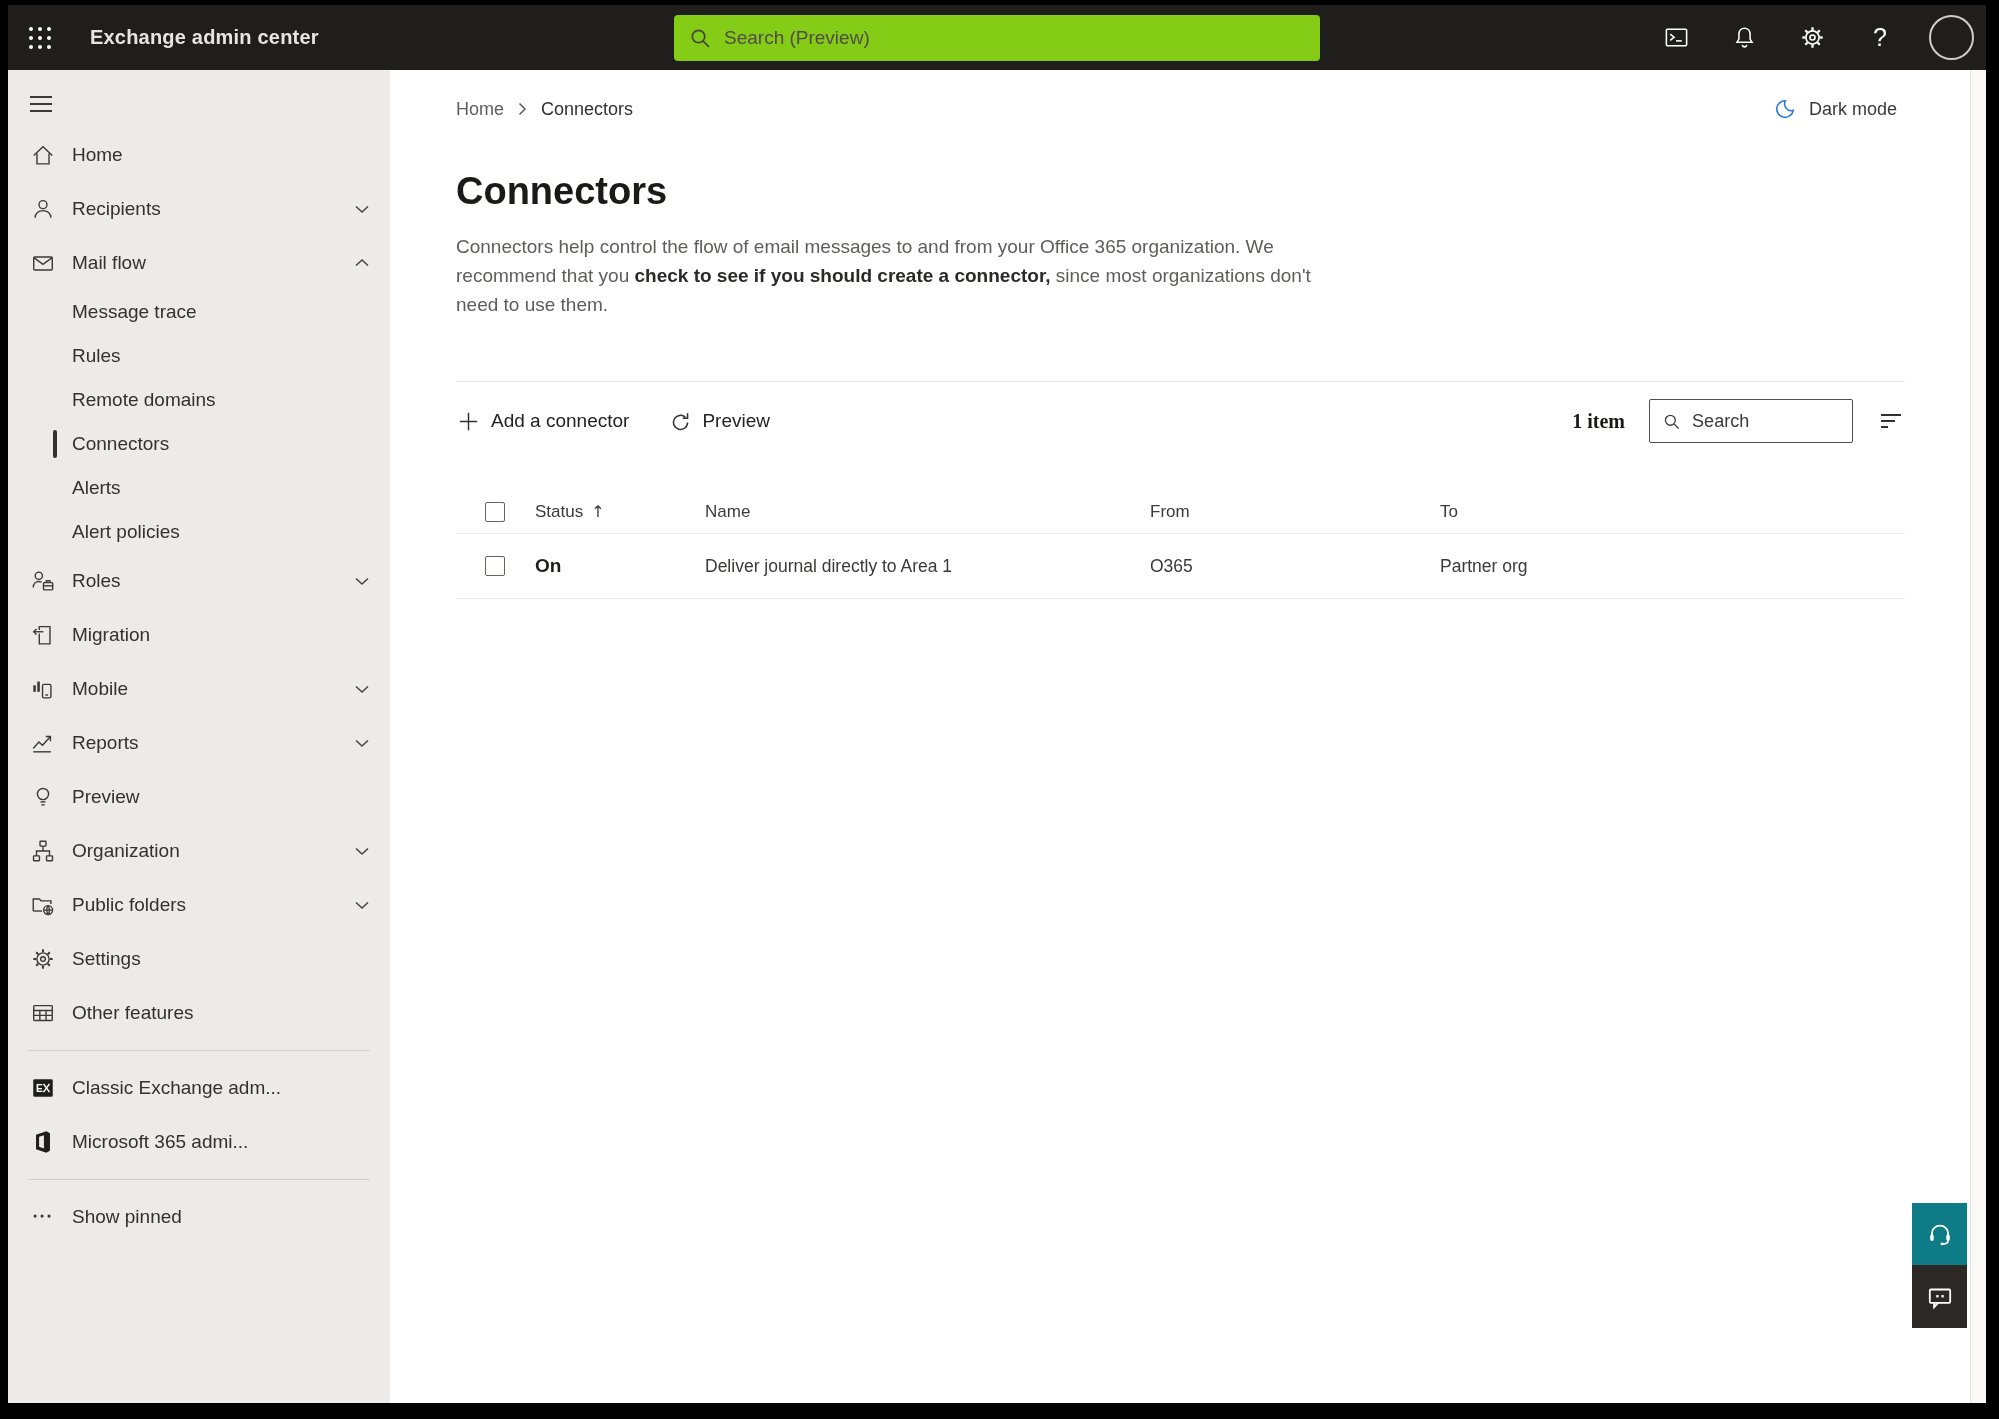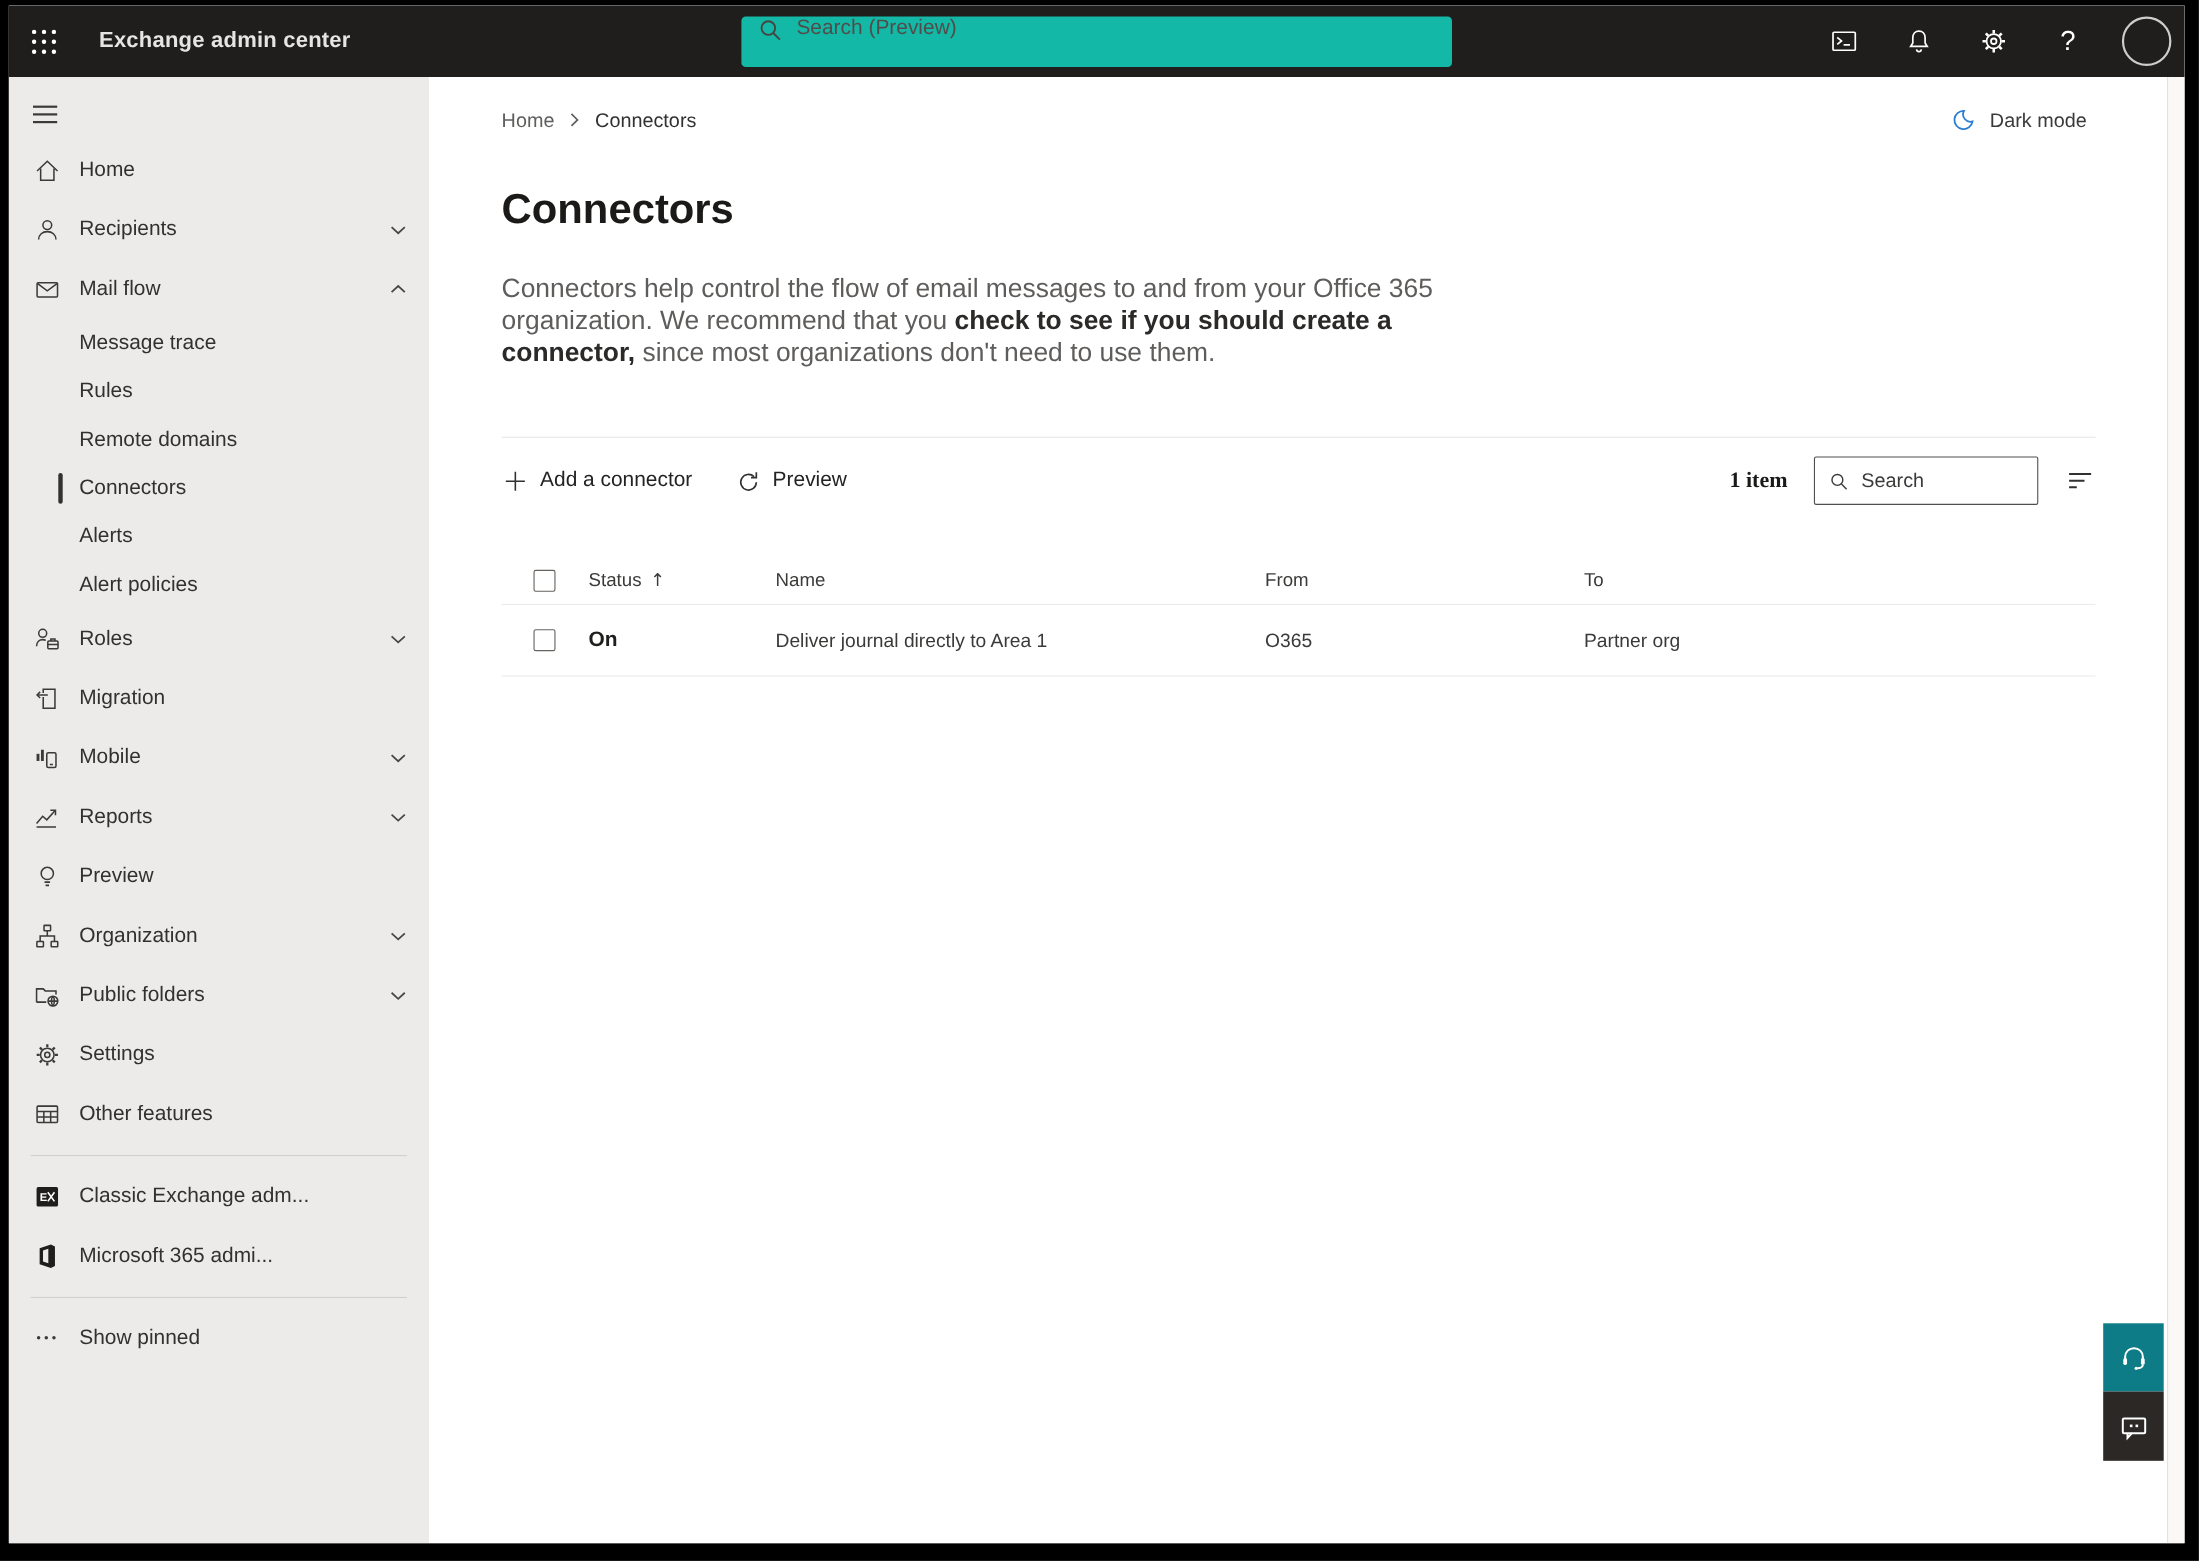--- a/index.html
+++ b/index.html
@@ -11,21 +11,21 @@
     color:#323130;
     -webkit-font-smoothing:antialiased;
   }
   .screen { position:absolute; left:8px; top:5px; width:1978px; height:1398px; background:#fff; display:flex; flex-direction:column; overflow:hidden; }
 
   
   .topbar { height:65px; background:#1f1e1d; display:flex; align-items:center; flex:0 0 auto; position:relative; }
   .waffle { width:40px; height:40px; margin-left:12px; display:grid; grid-template-columns:repeat(3,4px); grid-template-rows:repeat(3,4px); gap:5px; place-content:center; cursor:pointer; background:none; border:none; }
   .waffle i { width:4px; height:4px; background:#fff; border-radius:50%; }
   .app-title { color:#e5e5e5; font-size:20px; font-weight:700; margin-left:30px; letter-spacing:.2px; }
-  .top-search { position:absolute; left:50%; top:10px; transform:translateX(-50%); width:646px; height:46px; background:#14b8a6; border-radius:4px; display:flex; align-items:flex-start; padding:0 14px; }
+  .top-search { position:absolute; left:50%; top:10px; transform:translateX(-50%); width:646px; height:46px; background:#84cc16; border-radius:4px; display:flex; align-items:center; padding:0 14px; }
   .top-search svg { flex:0 0 auto; }
   .top-search input { border:none; background:transparent; outline:none; font-size:19px; color:#3b3a39; margin-left:12px; width:100%; font-family:inherit; }
   .top-search input::placeholder { color:#504d4a; opacity:1; }
   .top-icons { margin-left:auto; display:flex; align-items:center; gap:30px; padding-right:12px; }
   .top-icon-btn { width:38px; height:38px; display:flex; align-items:center; justify-content:center; background:none; border:none; cursor:pointer; color:#fff; }
   .help-q { color:#fff; font-size:25px; font-weight:400; }
   .avatar { width:45px; height:45px; border-radius:50%; border:2px solid #cfcdcb; background:transparent; cursor:pointer; }
 
   
   .body-row { flex:1; display:flex; min-height:0; }
@@ -45,21 +45,21 @@
 
   
   .main { flex:1; position:relative; background:#fff; min-width:0; }
   .content { padding:26px 65px 0 66px; }
   .header-row { display:flex; justify-content:space-between; align-items:center; height:26px; padding-right:8px; }
   .breadcrumb { display:flex; align-items:center; gap:14px; font-size:18px; }
   .bc-home { color:#605e5c; cursor:pointer; }
   .bc-current { color:#323130; }
   .darkmode { display:flex; align-items:center; gap:12px; background:none; border:none; cursor:pointer; font-size:18px; color:#3b3a39; font-family:inherit; }
   .page-title { margin-top:46px; font-size:38px; line-height:46px; font-weight:700; color:#1b1a19; }
-  .desc { margin-top:34px; width:880px; font-size:24px; line-height:29px; color:#5f5d5b; }
+  .desc { margin-top:18px; width:880px; font-size:19px; line-height:29px; color:#5f5d5b; }
   .desc .strong { color:#2b2a29; font-weight:700; }
   .rule { border-top:1px solid #e8e6e4; margin-top:62px; }
 
   .toolbar { margin-top:16px; height:46px; display:flex; align-items:center; justify-content:space-between; }
   .tb-left { display:flex; align-items:center; gap:40px; }
   .tb-btn { display:flex; align-items:center; gap:10px; background:none; border:none; cursor:pointer; font-size:19px; color:#242322; font-family:inherit; }
   .tb-right { display:flex; align-items:center; gap:24px; }
   .item-count { font-family:"Liberation Serif",serif; font-weight:700; font-size:20px; color:#1b1a19; }
   .list-search { width:204px; height:44px; border:1.6px solid #514f4d; border-radius:2px; background:#fff; display:flex; align-items:center; padding:0 12px; }
   .list-search input { border:none; outline:none; font-size:18px; color:#3b3a39; margin-left:11px; width:100%; font-family:inherit; }

